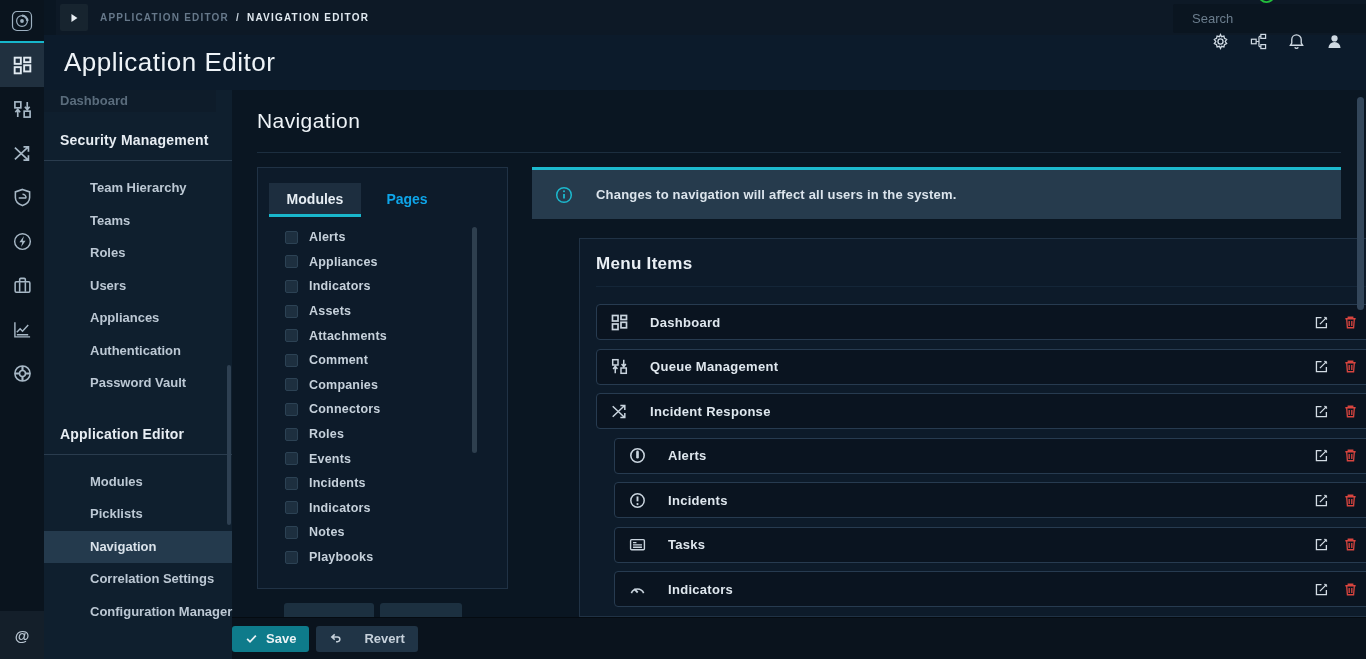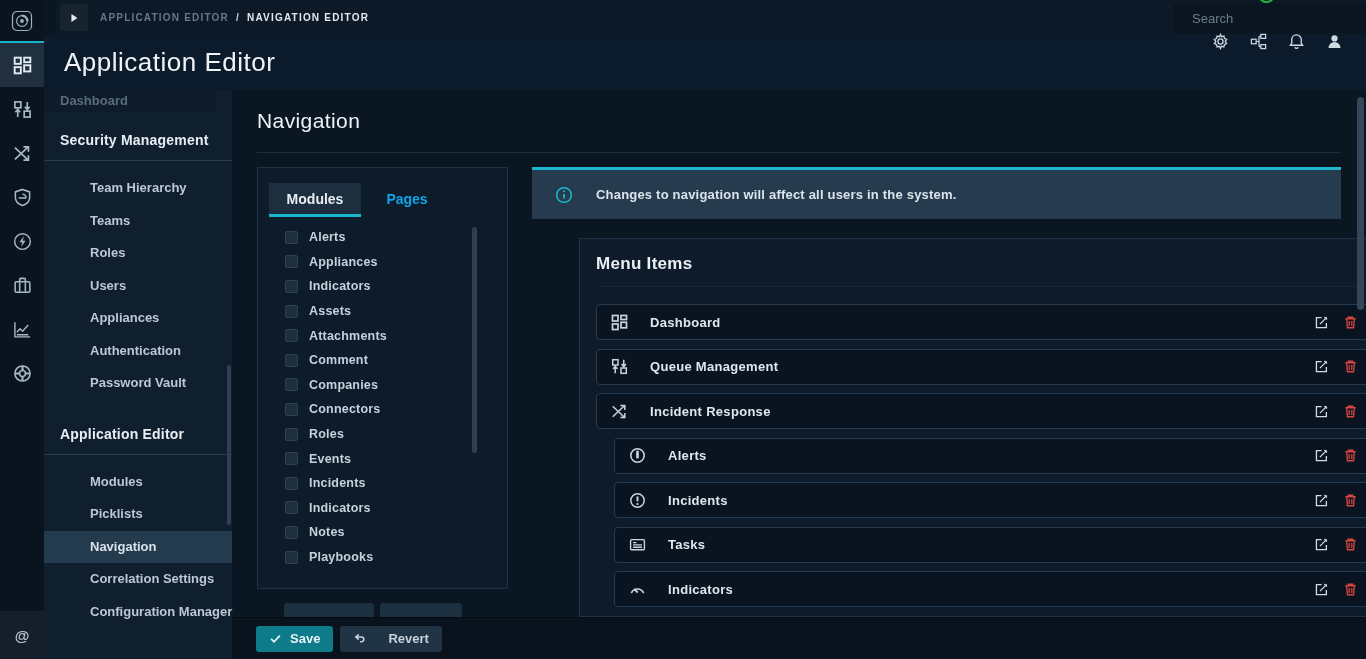--- a/index.html
+++ b/index.html
@@ -86,21 +86,21 @@
   .row-icon { width:17px; height:17px; color:#c9d4de; margin-right:22px; flex:none; }
   .row-icon svg { width:17px; height:17px; }
   .row-label { font-size:13px; font-weight:700; color:#dfe7ee; letter-spacing:.3px; }
   .row-actions { margin-left:auto; display:flex; align-items:center; gap:14px; }
   .act-btn { cursor:pointer; display:flex; }
   .act-btn svg { width:15px; height:15px; }
   .edit-btn { color:#d3dce4; }
   .del-btn { color:#d8453f; }
 
   
-  .footer { position:absolute; left:232px; top:617px; width:1134px; height:42px; background:#0a131d; border-top:1px solid #050b11; display:flex; align-items:center; padding-left:24px; gap:7px; z-index:25; }
+  .footer { position:absolute; left:232px; top:617px; width:1134px; height:42px; background:#0a131d; border-top:1px solid #050b11; display:flex; align-items:center; gap:7px; z-index:25; }
   .btn { height:26px; border-radius:3px; display:flex; align-items:center; gap:8px; padding:0 13px; font-size:13px; font-weight:700; cursor:pointer; }
   .btn svg { width:13px; height:13px; }
   .btn-save { background:#0e7b8b; color:#e9f2f5; }
   .btn-revert { background:#203446; color:#c6d1db;gap:22px; }
 
   .page-scroll { position:absolute; right:2px; top:97px; width:7px; height:213px; background:#33465a; border-radius:4px; z-index:50; }
 </style>
 </head>
 <body>
 

